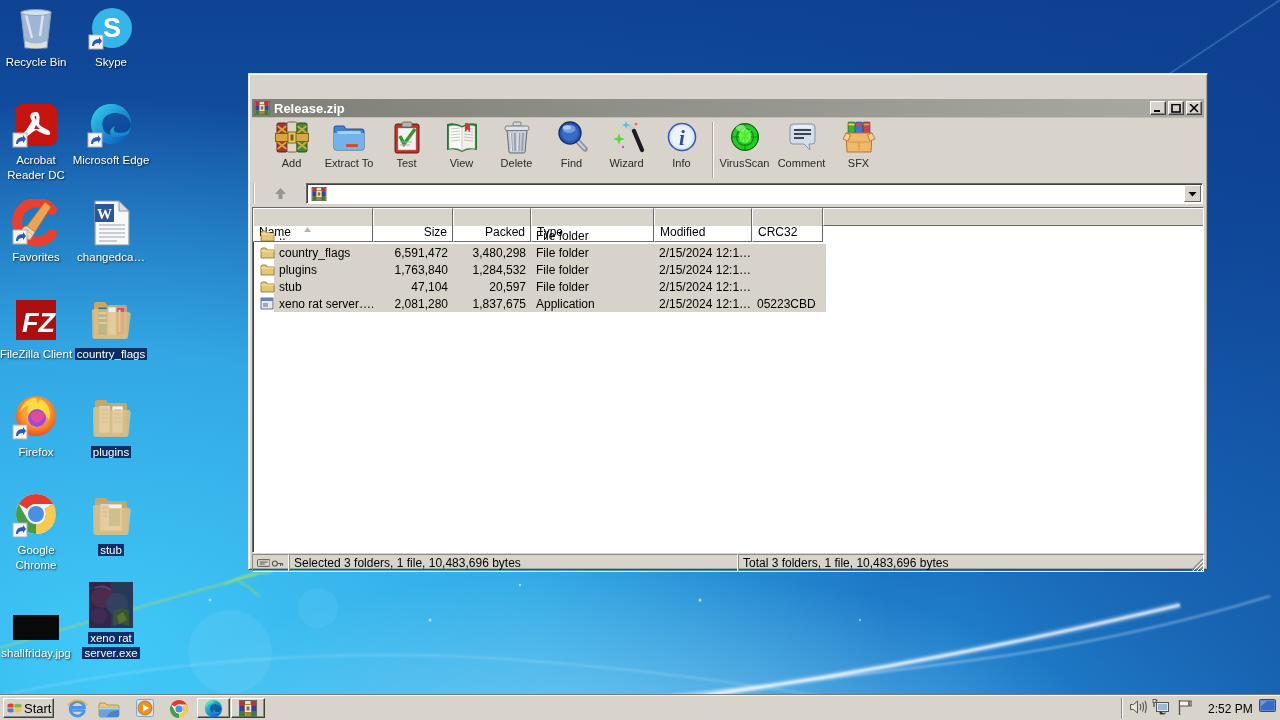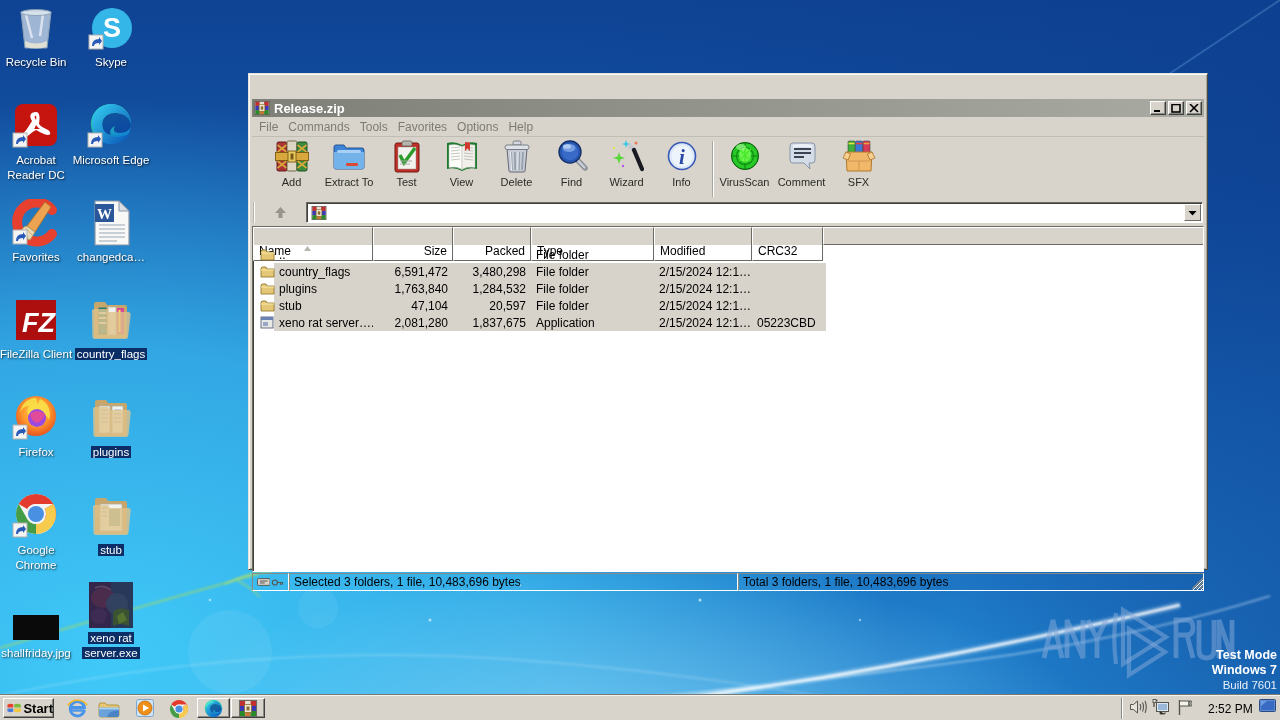--- a/index.html
+++ b/index.html
@@ -38,21 +38,21 @@
 .num { justify-content:flex-end; }
 .lrow { display:flex; height:17px; font-size:12px; color:#000; align-items:center; position:relative; }
 .lrow.sel::before { content:""; position:absolute; left:21px; top:0; width:552px; height:17px; background:#d7d3ca; }
 .lrow .c { position:relative; }
 .lrow .c { padding:0 5px; display:flex; align-items:center; height:17px; white-space:nowrap; overflow:hidden; }
 .lrow .icn { width:15px; height:13px; margin:0 4px 0 2px; flex:none; }
 #statusbar { height:20px; display:flex; align-items:flex-start; margin-top:1px; font-size:12px; color:#000; position:relative; }
 .spanel { height:18px; border-top:1px solid #8a8a84; border-left:1px solid #8a8a84; border-right:1px solid #fff; border-bottom:1px solid #fff; display:flex; align-items:center; padding:0 4px; }
 
 #taskbar { position:absolute; left:0; bottom:0; width:1280px; height:25px; background:#d8d4cb; border-top:1px solid #f5f3ee; box-shadow:0 -1px 0 #7a7a74; }
-#startbtn { position:absolute; left:3px; top:2px; width:51px; height:20px; background:#d8d4cb; border-top:1px solid #fff; border-left:1px solid #fff; border-right:1px solid #404040; border-bottom:1px solid #404040; box-shadow:inset -1px -1px 0 #8a8a84; display:flex; align-items:center; font-weight:bold; font-size:13px; color:#000; padding-left:2px; }
+#startbtn { position:absolute; left:3px; top:2px; width:51px; height:20px; background:#d8d4cb; border-top:1px solid #fff; border-left:1px solid #fff; border-right:1px solid #404040; border-bottom:1px solid #404040; box-shadow:inset -1px -1px 0 #8a8a84; display:flex; align-items:center; font-weight:normal; font-size:13px; color:#000; padding-left:2px; }
 .tq { position:absolute; top:3px; }
 .tbbtn { height:20px; background:#d8d4cb; border-top:1px solid #fff; border-left:1px solid #fff; border-right:1px solid #404040; border-bottom:1px solid #404040; box-shadow:inset -1px -1px 0 #8a8a84; display:flex; align-items:center; justify-content:center; }
 #trayline { position:absolute; left:1121px; top:2px; height:21px; width:2px; border-left:1px solid #8a8a84; border-right:1px solid #fff; }
 #clock { position:absolute; left:1208px; top:6px; font-size:12px; color:#000; }
 
 #anyrun { position:absolute; left:1036px; top:605px; width:244px; height:90px; color:#fff; }
 #artxt { position:absolute; right:3px; top:43px; text-align:right; font-size:12.5px; font-weight:bold; line-height:15px; }
 #arbuild { position:absolute; right:3px; top:74px; text-align:right; font-size:11.5px; font-weight:normal; opacity:.9; }
 </style>
 </head>
@@ -101,41 +101,20 @@
   <path d="M 238 581 Q 252 588 260 597" stroke="#a8dc5a" stroke-width="1.5" fill="none" opacity="0.6"></path>
   </g>
   <path d="M 1100 120 L 1280 0" stroke="#6fb6e8" stroke-width="2" fill="none" opacity="0.3"></path>
   <circle cx="430" cy="620" r="1.5" fill="#cdeffd" opacity=".8"></circle>
       <circle cx="520" cy="585" r="1.2" fill="#cdeffd" opacity=".7"></circle>
       <circle cx="700" cy="600" r="1.5" fill="#cdeffd" opacity=".8"></circle>
       <circle cx="860" cy="620" r="1.2" fill="#cdeffd" opacity=".6"></circle>
       <circle cx="210" cy="600" r="1.3" fill="#cdeffd" opacity=".7"></circle>
 </svg>
 
-<div id="anyrun">
-  <svg width="250" height="78" viewBox="0 0 250 78" style="position:absolute;left:0;top:0">
-    <g fill="none" stroke="#84a8d8" stroke-opacity="0.52">
-      <g stroke-width="4.8">
-        <path d="M 8 53 L 17 15 L 26 53 M 10.5 42 L 23.5 42"></path>
-        <path d="M 31 53 L 31 15 L 47 53 L 47 15"></path>
-        <path d="M 52 15 L 61 34 L 70 15 M 61 34 L 61 53"></path>
-        <path d="M 140 53 L 140 15 L 151 15 Q 157 15 157 22.5 Q 157 30 151 30 L 140 30 M 151 30 L 157 53"></path>
-        <path d="M 163 15 L 163 45 Q 163 53 170.5 53 Q 178 53 178 45 L 178 15"></path>
-        <path d="M 183 53 L 183 15 L 196 53 L 196 15"></path>
-      </g>
-      <g stroke-width="4.2">
-        <path d="M 80 8 Q 76.5 33 80 59"></path>
-        <path d="M 87 5 L 130 32 L 87 59 Z"></path>
-        <path d="M 93 24 L 129 47 L 93 70 Z"></path>
-      </g>
-    </g>
-  </svg>
-  <div id="artxt">Test Mode<br>Windows 7</div>
-  <div id="arbuild">Build 7601</div>
-</div>
 
 <div id="icons">
 <div class="dicon" style="left:-9px;top:6px">
   <svg class="ic" width="46" height="46" viewBox="0 0 46 46">
     <path d="M8 6 L38 6 L34 42 L12 42 Z" fill="#cfdce8" opacity="0.75"></path>
     <path d="M8 6 L38 6 L34 42 L12 42 Z" fill="none" stroke="#8aa0b4" stroke-width="1"></path>
     <path d="M12 35 Q23 40 34 35 L33.5 41 Q23 44 12.5 41 Z" fill="#e8e4d4" opacity="0.9"></path>
     <path d="M13 9 L19 32 M30 8 L27 30" stroke="#ffffff" stroke-width="2.5" opacity="0.6"></path>
     <ellipse cx="23" cy="6.5" rx="15" ry="3" fill="#dee8f0" stroke="#8aa0b4" stroke-width="1" opacity="0.9"></ellipse>
   </svg>
@@ -323,28 +302,20 @@
               <rect x="1" y="0.5" width="8" height="7.5" fill="none" stroke="#000" stroke-width="1.6"></rect>
             </svg>
           </span>
       <span class="cap">
             <svg width="10" height="9" viewBox="0 0 10 9">
               <path d="M1 0 L9 8 M9 0 L1 8" stroke="#000" stroke-width="1.6"></path>
             </svg>
           </span>
     </span>
   </div>
-  <div id="menubar">
-        <span>File</span>
-        <span>Commands</span>
-        <span>Tools</span>
-        <span>Favorites</span>
-        <span>Options</span>
-        <span>Help</span>
-      </div>
   <div id="toolbar">
     <div class="tbtn">
           <svg viewBox="0 0 34 36">
       <rect x="2" y="3" width="10" height="29" rx="1.5" fill="#ab3434" stroke="#5a1010" stroke-width="0.9"></rect>
       <path d="M2.5 6 L11.5 13 M11.5 6 L2.5 13 M2.5 22 L11.5 29 M11.5 22 L2.5 29" stroke="#d8a83c" stroke-width="1.6"></path>
       <rect x="12" y="2" width="10" height="30" rx="1.5" fill="#ded6c4" stroke="#6a5a3a" stroke-width="0.9"></rect>
       <rect x="22" y="3" width="10" height="29" rx="1.5" fill="#3c8a3c" stroke="#144a14" stroke-width="0.9"></rect>
       <path d="M22.5 6 L31.5 13 M31.5 6 L22.5 13 M22.5 22 L31.5 29 M31.5 22 L22.5 29" stroke="#d8a83c" stroke-width="1.6"></path>
       <rect x="0.5" y="13.5" width="33" height="8" fill="#d8a83c" stroke="#7a5a14" stroke-width="0.9"></rect>
       <rect x="13" y="12" width="8" height="11" fill="#e8c860" stroke="#7a5a14" stroke-width="0.9"></rect>

